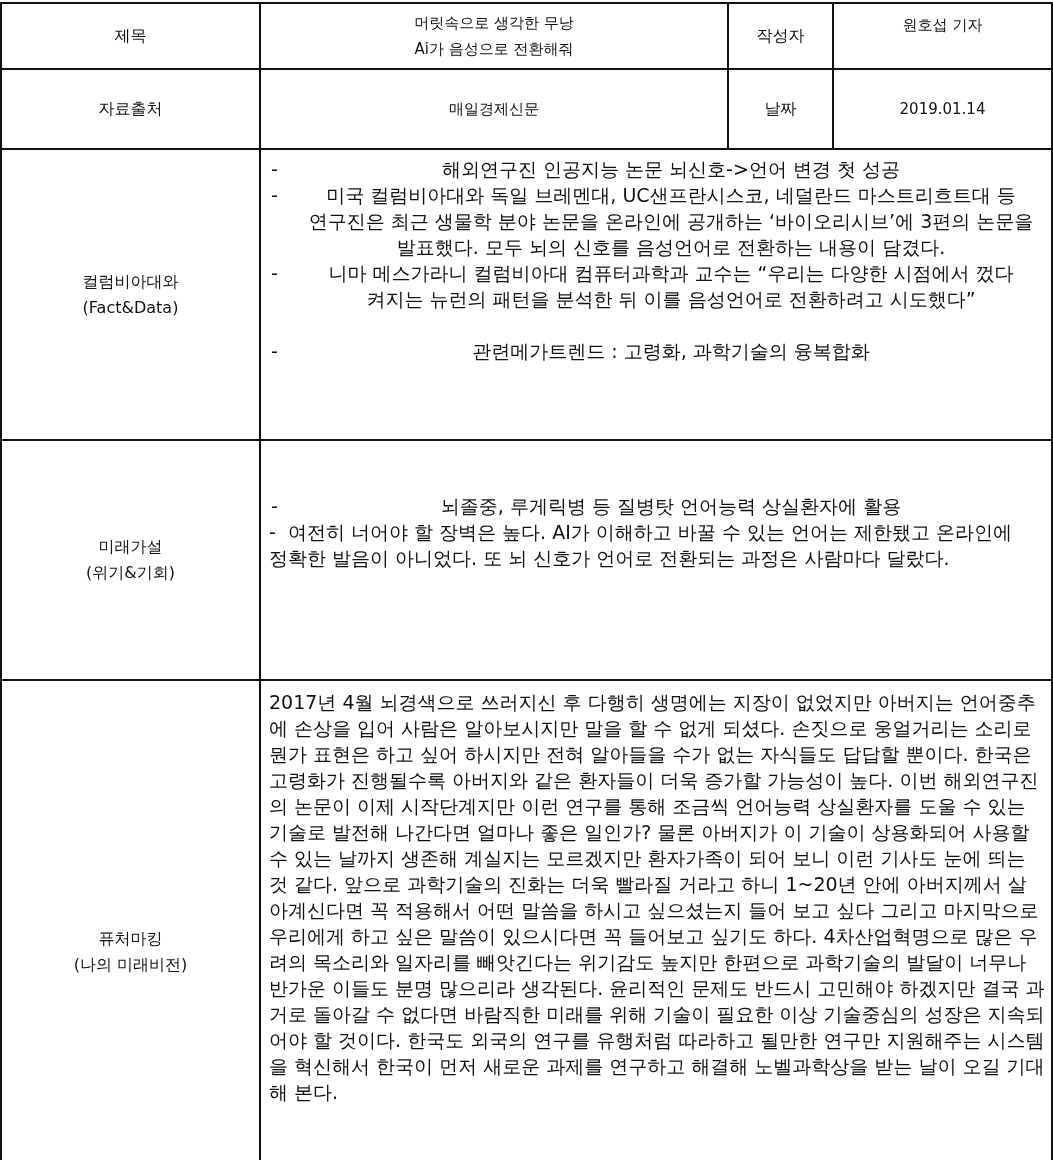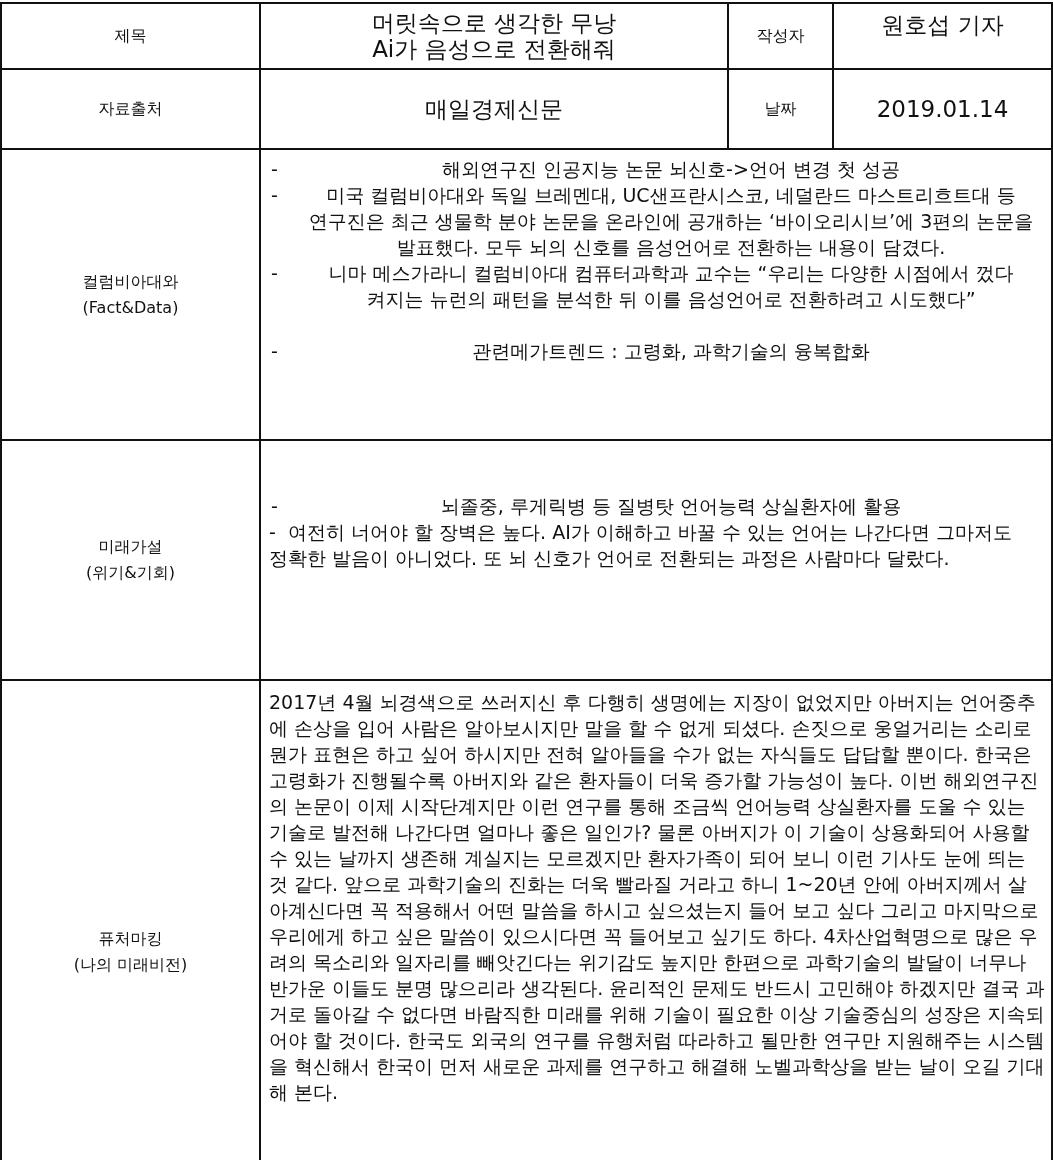--- a/index.html
+++ b/index.html
@@ -1,20 +1,20 @@
 <!DOCTYPE html>
 <html><head>
 <meta charset="utf-8">
 <style>
   html, body { margin:0; padding:0; background:#ffffff; }
   body { width:1053px; height:1160px; overflow:hidden; font-family:"DejaVu Sans", sans-serif; color:#111; }
   table.doc { position:absolute; left:0; top:2px; border-collapse:collapse; table-layout:fixed; width:1051px; }
   table.doc td { border:2px solid #111; padding:0; vertical-align:middle; }
   .lbl { text-align:center; font-size:16px; line-height:26px; }
-  .val { text-align:center; font-size:23px; line-height:26px;margin-left:8px; }
+  .val { text-align:center; font-size:15px; line-height:26px;margin-left:8px; }
   .body-cell { vertical-align:top !important; padding:6px 6px 4px 8px !important; font-size:19px; line-height:26px; }
   .bl { display:flex; }
   .bl .dash { width:26px; flex:0 0 26px; padding-left:2px; }
   .bl .txt { flex:1;text-align:center; }
   .bold { font-weight:normal; }
   .gap { height:26px; }
   .para { text-align:left; word-break:keep-all; }
   .top-title { vertical-align:top !important; padding-top:8px !important;border-radius:31px; }
 </style>
 </head>
@@ -71,21 +71,21 @@
   <tr style="height:240px">
     <td class="lbl">
       <div>미래가설</div>
       <div>(위기&amp;기회)</div>
     </td>
     <td colspan="3" class="body-cell" style="padding-top:52px !important">
       <div class="bl">
             <span class="dash">-</span>
             <span class="txt para">뇌졸중, 루게릭병 등 질병탓 언어능력 상실환자에 활용</span>
           </div>
-      <div class="para"><span>-</span><span style="white-space:pre-wrap">  여전히 너어야 할 장벽은 높다. AI가 이해하고 바꿀 수 있는 언어는 나간다면 그마저도 정확한 발음이 아니었다. 또 뇌 신호가 언어로 전환되는 과정은 사람마다 달랐다.</span></div>
+      <div class="para"><span>-</span><span style="white-space:pre-wrap">  여전히 너어야 할 장벽은 높다. AI가 이해하고 바꿀 수 있는 언어는 제한됐고 온라인에 정확한 발음이 아니었다. 또 뇌 신호가 언어로 전환되는 과정은 사람마다 달랐다.</span></div>
     </td>
   </tr>
   <tr style="height:544px">
     <td class="lbl">
       <div>퓨처마킹</div>
       <div>(나의 미래비전)</div>
     </td>
     <td colspan="3" class="body-cell para" style="padding-left:8px !important;padding-top:8px !important;word-break:break-all;">2017년 4월 뇌경색으로 쓰러지신 후 다행히 생명에는 지장이 없었지만 아버지는 언어중추에 손상을 입어 사람은 알아보시지만 말을 할 수 없게 되셨다. 손짓으로 웅얼거리는 소리로 뭔가 표현은 하고 싶어 하시지만 전혀 알아들을 수가 없는 자식들도 답답할 뿐이다. 한국은 고령화가 진행될수록 아버지와 같은 환자들이 더욱 증가할 가능성이 높다. 이번 해외연구진의 논문이 이제 시작단계지만 이런 연구를 통해 조금씩 언어능력 상실환자를 도울 수 있는 기술로 발전해 나간다면 얼마나 좋은 일인가? 물론 아버지가 이 기술이 상용화되어 사용할 수 있는 날까지 생존해 계실지는 모르겠지만 환자가족이 되어 보니 이런 기사도 눈에 띄는 것 같다. 앞으로 과학기술의 진화는 더욱 빨라질 거라고 하니 1~20년 안에 아버지께서 살아계신다면 꼭 적용해서 어떤 말씀을 하시고 싶으셨는지 들어 보고 싶다 그리고 마지막으로 우리에게 하고 싶은 말씀이 있으시다면 꼭 들어보고 싶기도 하다. 4차산업혁명으로 많은 우려의 목소리와 일자리를 빼앗긴다는 위기감도 높지만 한편으로 과학기술의 발달이 너무나 반가운 이들도 분명 많으리라 생각된다. 윤리적인 문제도 반드시 고민해야 하겠지만 결국 과거로 돌아갈 수 없다면 바람직한 미래를 위해 기술이 필요한 이상 기술중심의 성장은 지속되어야 할 것이다. 한국도 외국의 연구를 유행처럼 따라하고 될만한 연구만 지원해주는 시스템을 혁신해서 한국이 먼저 새로운 과제를 연구하고 해결해 노벨과학상을 받는 날이 오길 기대해 본다.</td>
   </tr>
 </tbody>

